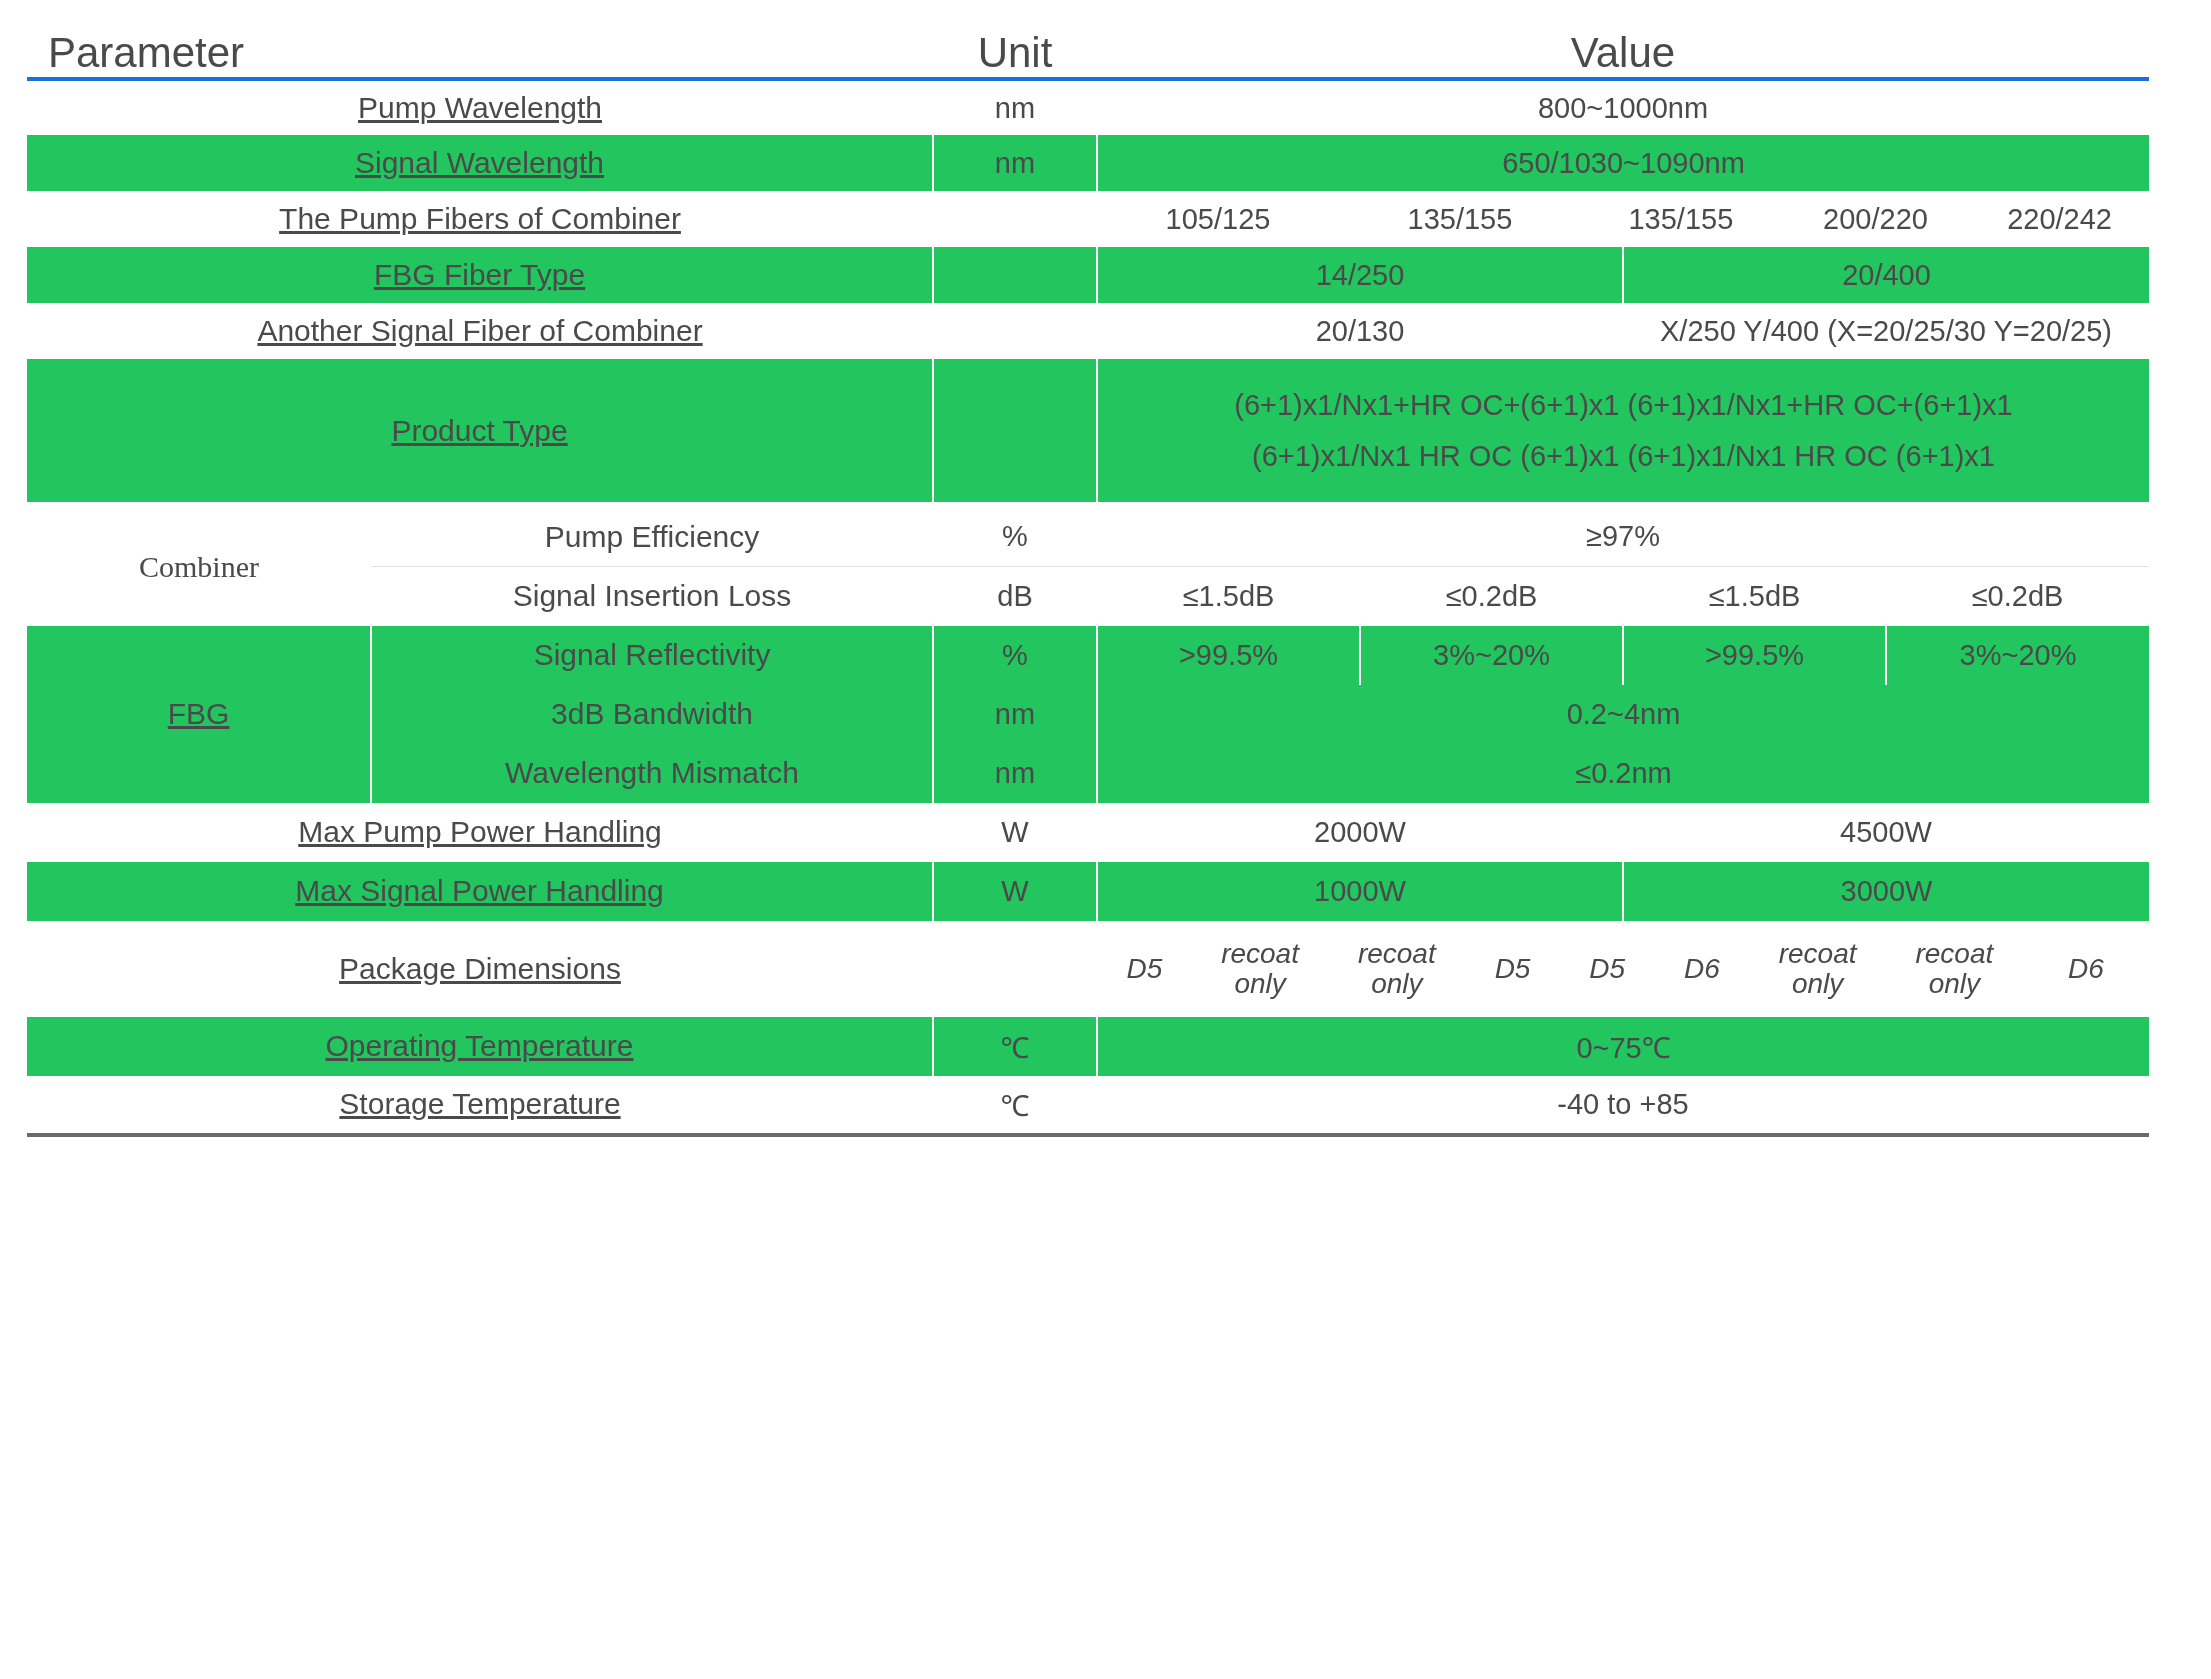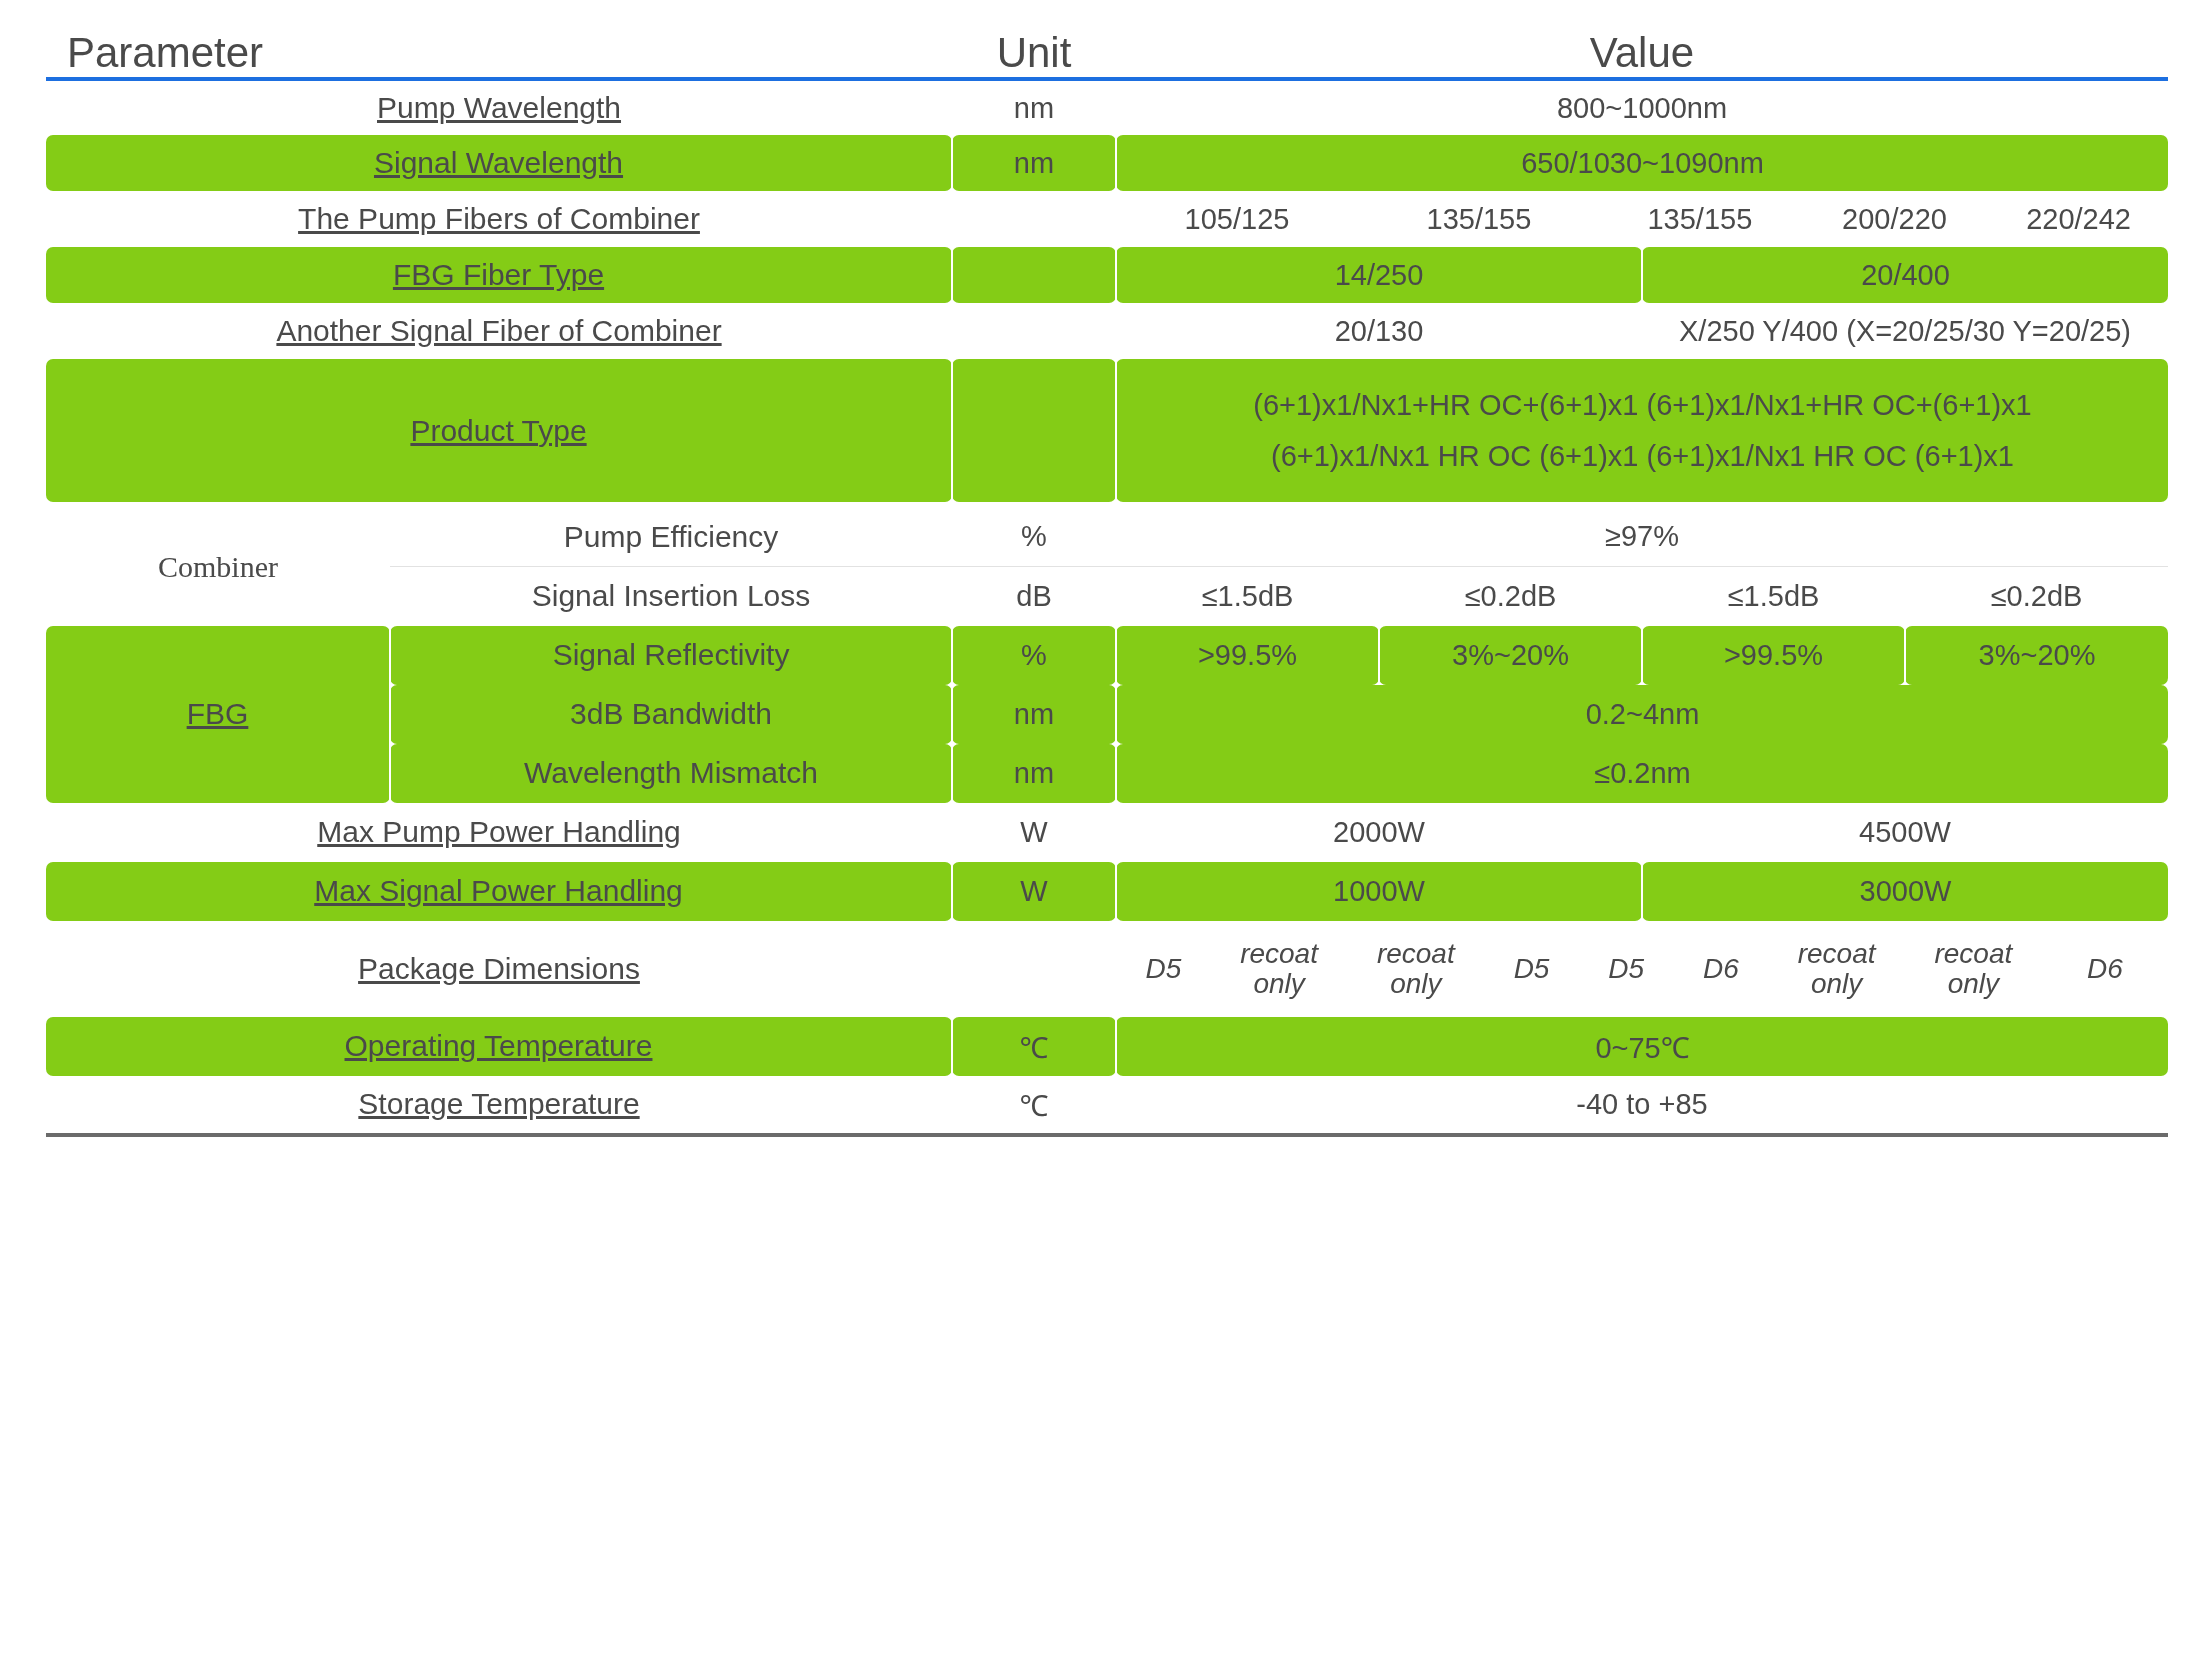--- a/index.html
+++ b/index.html
@@ -11,21 +11,21 @@
     width: 2212px;
     height: 1679px;
     font-family: "Liberation Sans", sans-serif;
     color: #4a4a4a;
     overflow: hidden;
   }
   .sheet {
     width: 2212px;
     height: 1679px;
     box-sizing: border-box;
-    padding: 29px 46px 0 46px;
+    padding: 29px 46px 0 27px;
   }
   table.spec {
     width: 2122px;
     border-collapse: collapse;
     table-layout: fixed;
     font-size: 29px;
   }
   table.spec td, table.spec th {
     padding: 0;
     vertical-align: middle;
@@ -55,21 +55,21 @@
     text-align: left;
     padding-left: 21px;
     font-size: 30px;
     text-decoration: underline;
   }
   .subparam {
     text-align: left;
     padding-left: 27px;
     font-size: 30px;
   }
-  .shade { background: #84cc16; border-radius: 7px; }
+  .shade { background: #22c55e; }
   .row-h { height: 56px; }
   .row-h2 { height: 59px; }
   .inner-tbl {
     width: 100%;
     border-collapse: collapse;
     table-layout: fixed;
   }
   .inner-tbl td {
     text-align: center;
     font-size: 29px;

